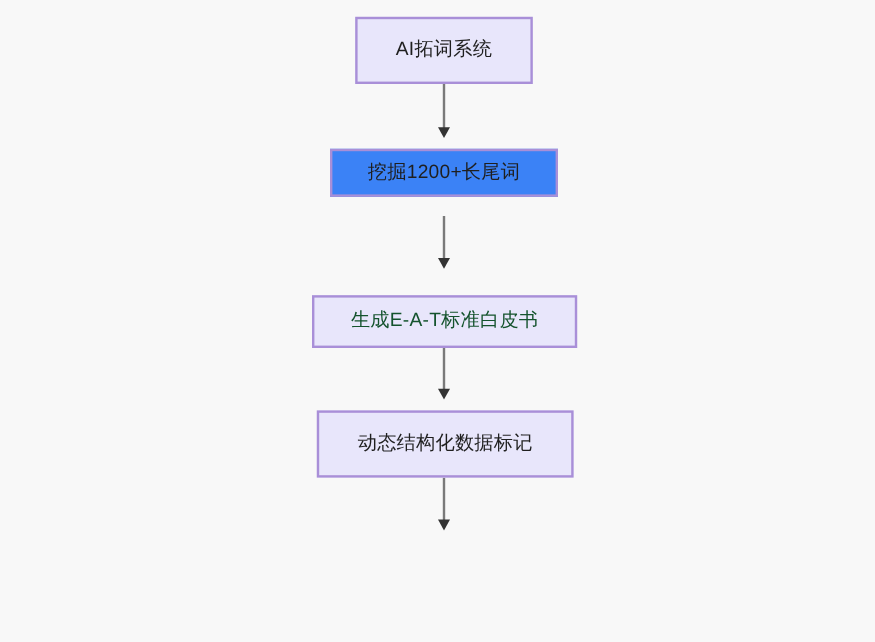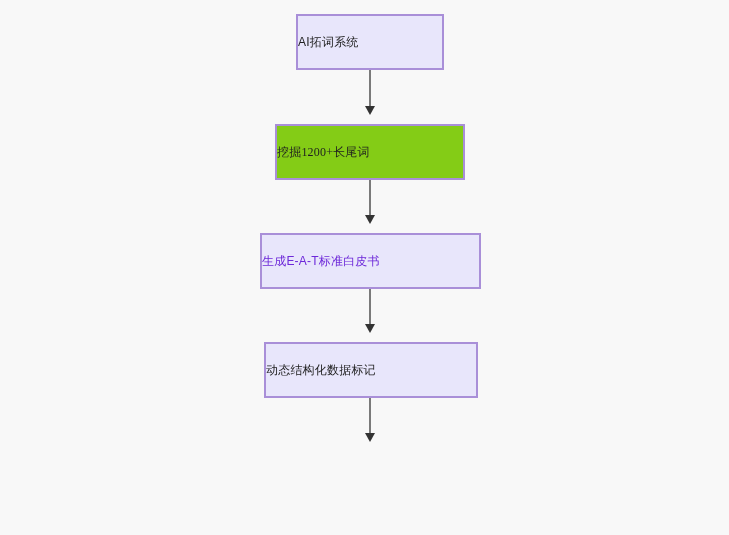--- a/index.html
+++ b/index.html
@@ -21,23 +21,23 @@
     background: #f8f8f8;
   }
   .node {
     position: absolute;
     box-sizing: border-box;
     background: #e8e6fb;
     border: 2px solid #a98fd8;
     border-radius: 0;
     display: flex;
     align-items: center;
-    justify-content: flex-start;
+    justify-content: center;
     color: #1f1f1f;
-    font-size: 12px;
+    font-size: 16px;
     line-height: 1.2;
     letter-spacing: 0.2px;
     white-space: nowrap;
     user-select: none;
   }
   .edge {
     position: absolute;
     width: 0;
     height: 0;
     overflow: visible;
@@ -77,23 +77,23 @@
     <div class="edge-head" style="top: 35px; border-top-color: rgb(51, 51, 51);"></div>
   </div>
   <div class="edge" style="left: 370px; top: 398px;">
     <div class="edge-line" style="height: 36px; background: rgb(122, 122, 122);"></div>
     <div class="edge-head" style="top: 35px; border-top-color: rgb(51, 51, 51);"></div>
   </div>
 
   <div class="node" style="left: 296px; top: 14px; width: 148px; height: 56px; background: rgb(232, 230, 251); border-color: rgb(169, 143, 216); color: rgb(31, 31, 31);">
     <span>AI拓词系统</span>
   </div>
-  <div class="node" style="left: 275px; top: 124px; width: 190px; height: 56px; background: #84cc16; border-color: rgb(169, 143, 216); color: rgb(31, 31, 31); font-family: Liberation Serif, serif;">
+  <div class="node" style="left: 275px; top: 124px; width: 190px; height: 40px; background: #3b82f6; border-color: rgb(169, 143, 216); color: rgb(31, 31, 31);">
     <span>挖掘1200+长尾词</span>
   </div>
-  <div class="node" style="left: 260px; top: 233px; width: 221px; height: 56px; background: rgb(232, 230, 251); border-color: rgb(169, 143, 216); color: #6d28d9;">
+  <div class="node" style="left: 260px; top: 246px; width: 221px; height: 44px; background: rgb(232, 230, 251); border-color: rgb(169, 143, 216); color: #14532d;">
     <span>生成E-A-T标准白皮书</span>
   </div>
   <div class="node" style="left: 264px; top: 342px; width: 214px; height: 56px; background: rgb(232, 230, 251); border-color: rgb(169, 143, 216); color: rgb(31, 31, 31);">
     <span>动态结构化数据标记</span>
   </div>
 
 </div>
 
 </body></html>

